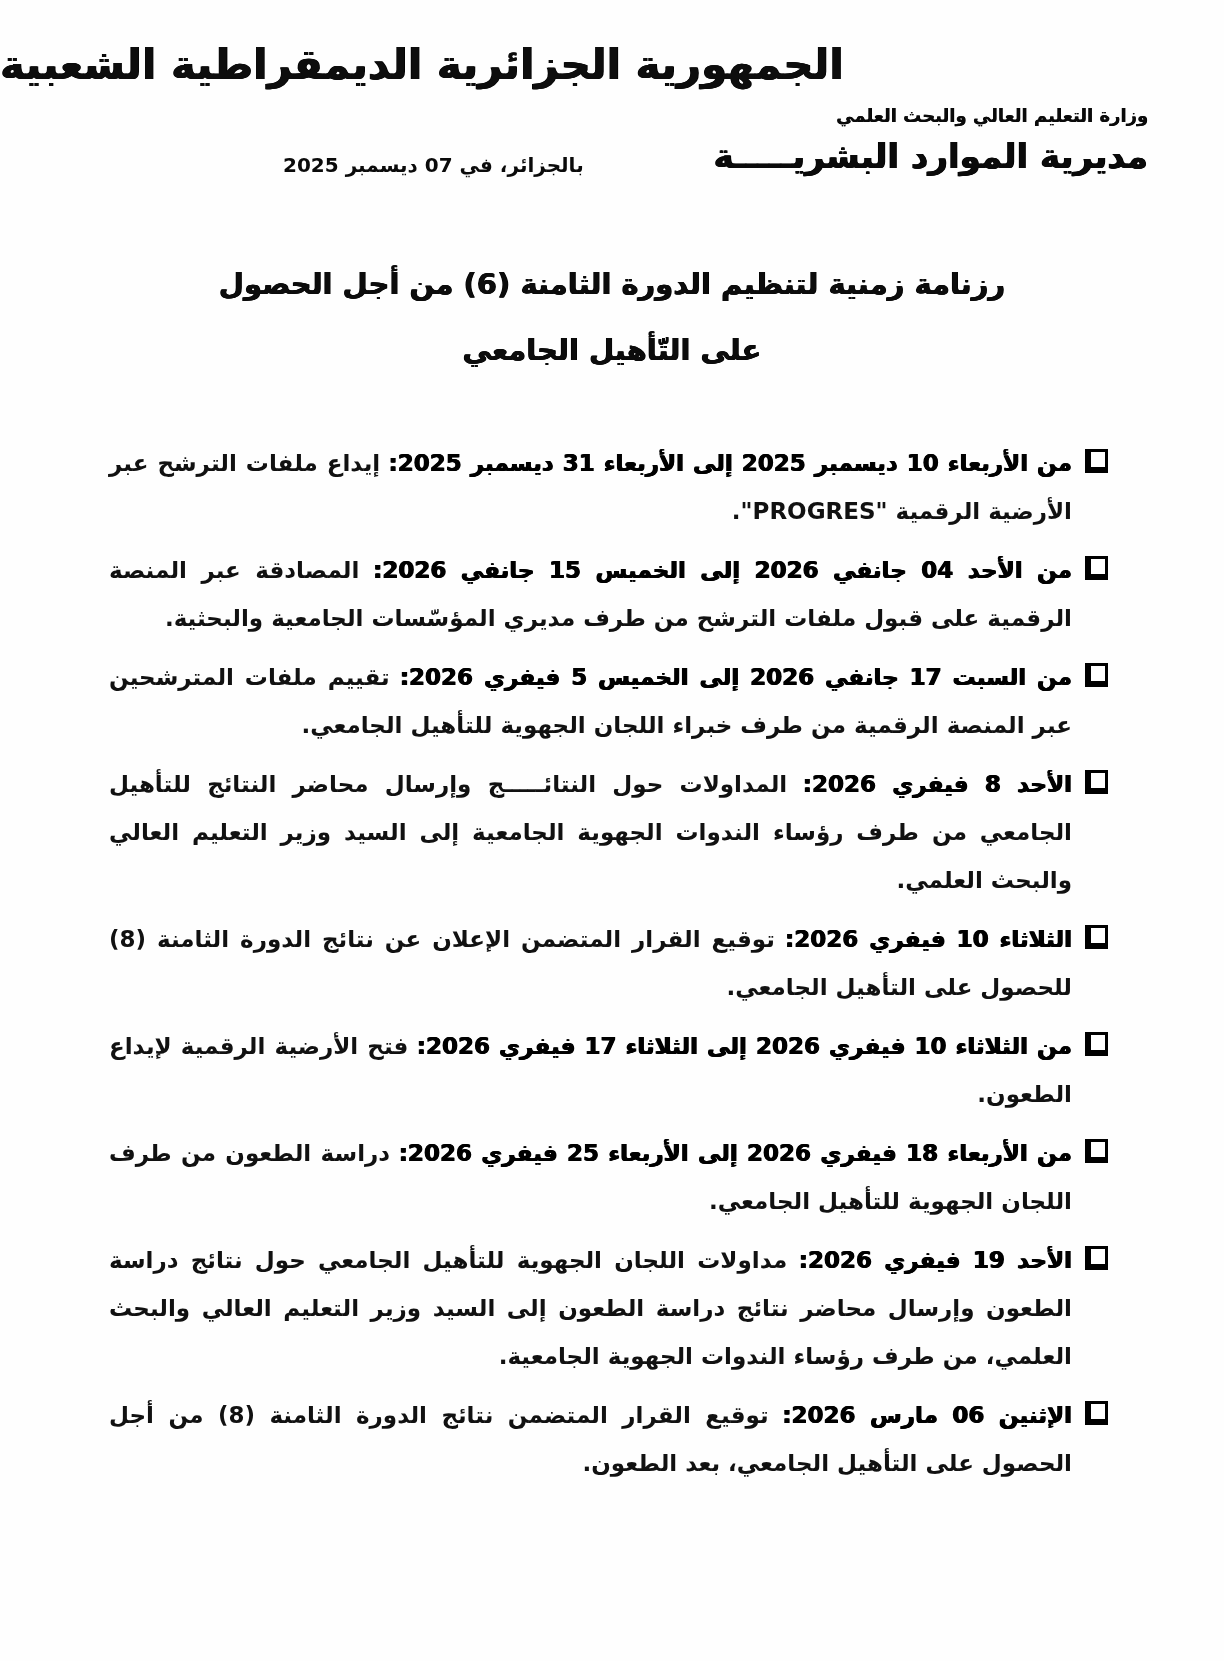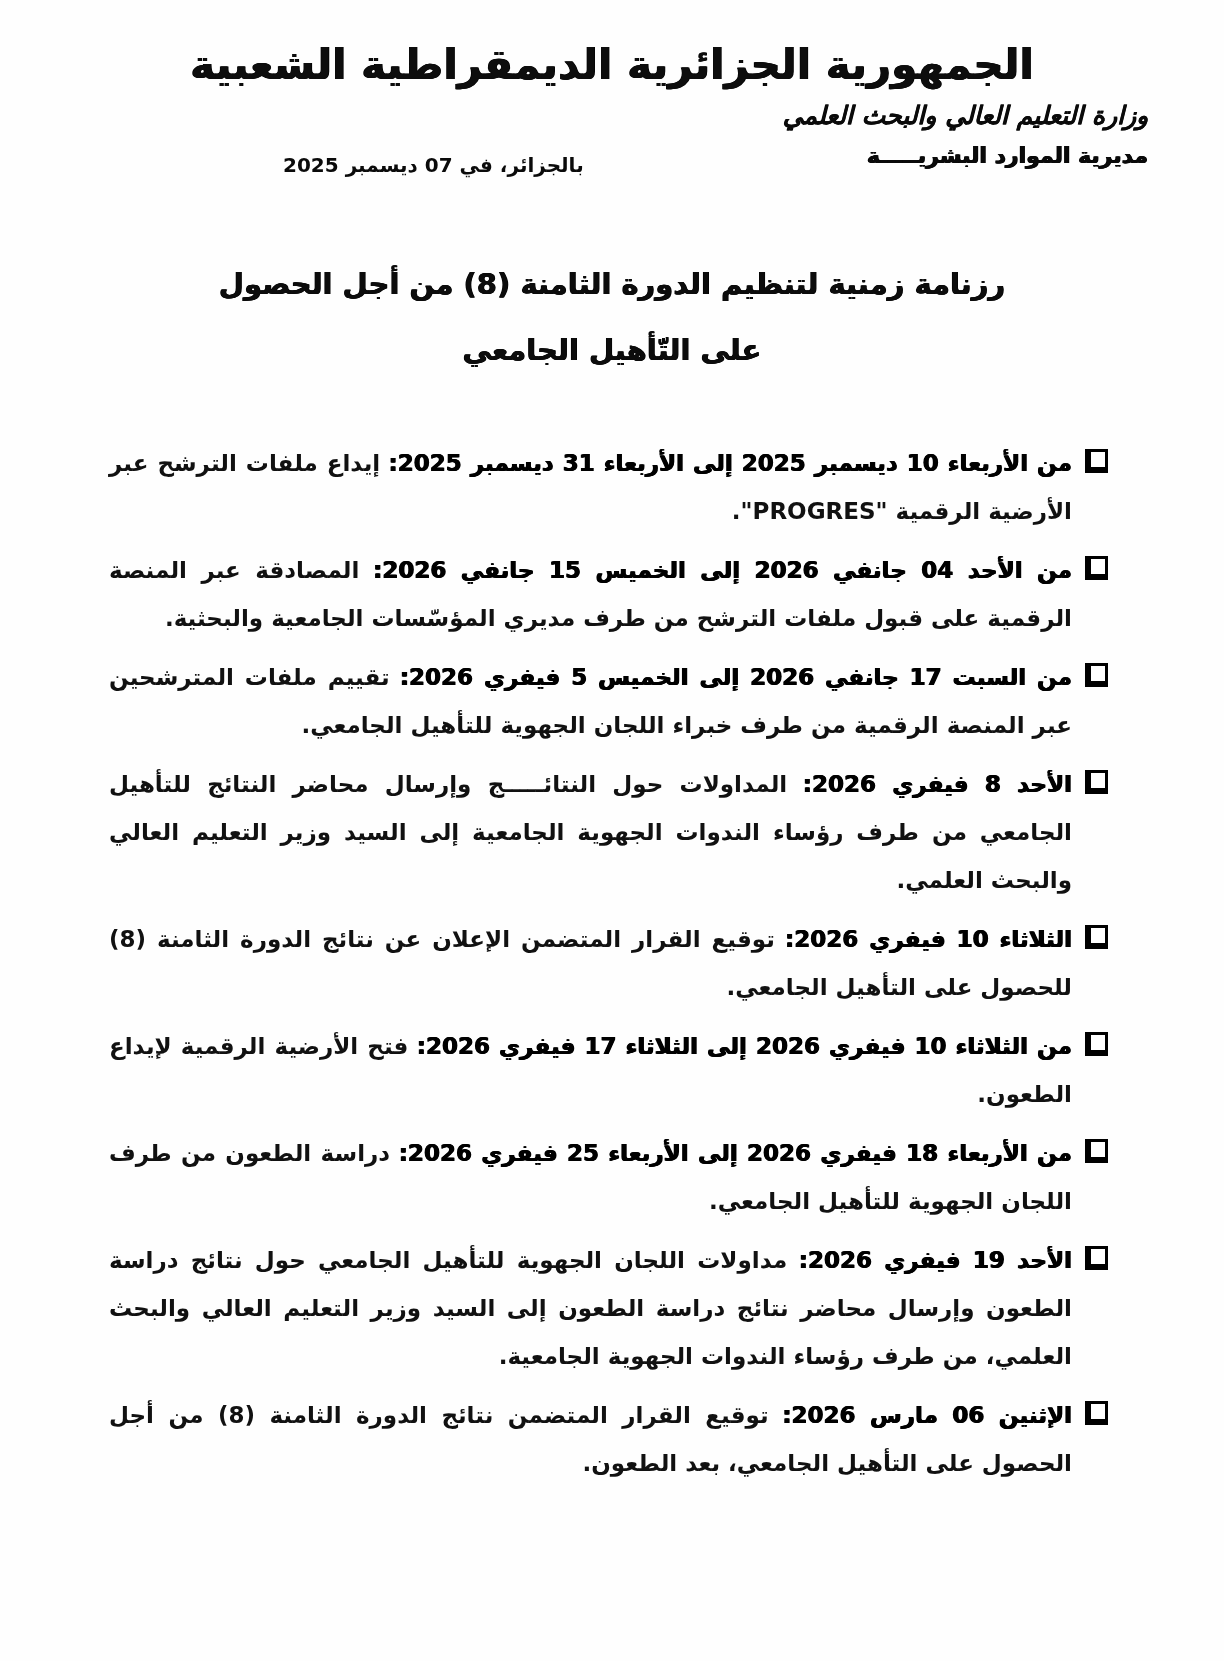--- a/index.html
+++ b/index.html
@@ -15,44 +15,43 @@
     direction: rtl;
     font-family: "DejaVu Sans", sans-serif;
     color: #0a0a0a;
     overflow: hidden;
     box-sizing: border-box;
   }
   
   .republic-title {
     margin: 0;
     padding-top: 40px;
-    text-align: center;
+    text-align: left;
     font-size: 42px;
     font-weight: bold;
     letter-spacing: 0.5px;
     text-shadow: 0.6px 0 #000, -0.6px 0 #000;
     color: #0d0d0d;
   }
   .gov-block {
     margin-top: 10px;
     margin-left: 0;
     padding-left: 76px; 
     text-align: right;
     padding-right: 0;
     margin-right: 76px;
   }
   .ministry {
-    font-size: 25px;
+    font-size: 18px;
     font-weight: bold;
-    font-style: italic;
     line-height: 34px;
     text-shadow: 0.4px 0 #000;
   }
   .directorate {
-    font-size: 22px;
+    font-size: 34px;
     font-weight: bold;
     line-height: 46px;
     letter-spacing: 0.5px;
     text-shadow: 0.6px 0 #000, -0.6px 0 #000;
   }
   .place-date {
     position: absolute;
     left: 283px;
     top: 153px;
     font-size: 20px;
@@ -116,21 +115,21 @@
   <h1 class="republic-title">الجمهورية الجزائرية الديمقراطية الشعبية</h1>
 
   <div class="gov-block">
     <div class="ministry">وزارة التعليم العالي والبحث العلمي</div>
     <div class="directorate">مديرية الموارد البشريـــــة</div>
   </div>
 
   <div class="place-date">بالجزائر، في 07 ديسمبر 2025</div>
 
   <h2 class="doc-title">
-    <span style="display:block">رزنامة زمنية لتنظيم الدورة الثامنة (8) من أجل الحصول</span>
+    <span style="display:block">رزنامة زمنية لتنظيم الدورة الثامنة (6) من أجل الحصول</span>
     <span style="display:block">على التّأهيل الجامعي</span>
   </h2>
 
   <ul class="schedule">
     <li>
       <span class="bullet"></span>
       <span class="date">من الأربعاء 10 ديسمبر 2025 إلى الأربعاء 31 ديسمبر 2025:</span>
       <span class="desc">إيداع ملفات الترشح عبر الأرضية الرقمية "PROGRES".</span>
     </li>
     <li>

